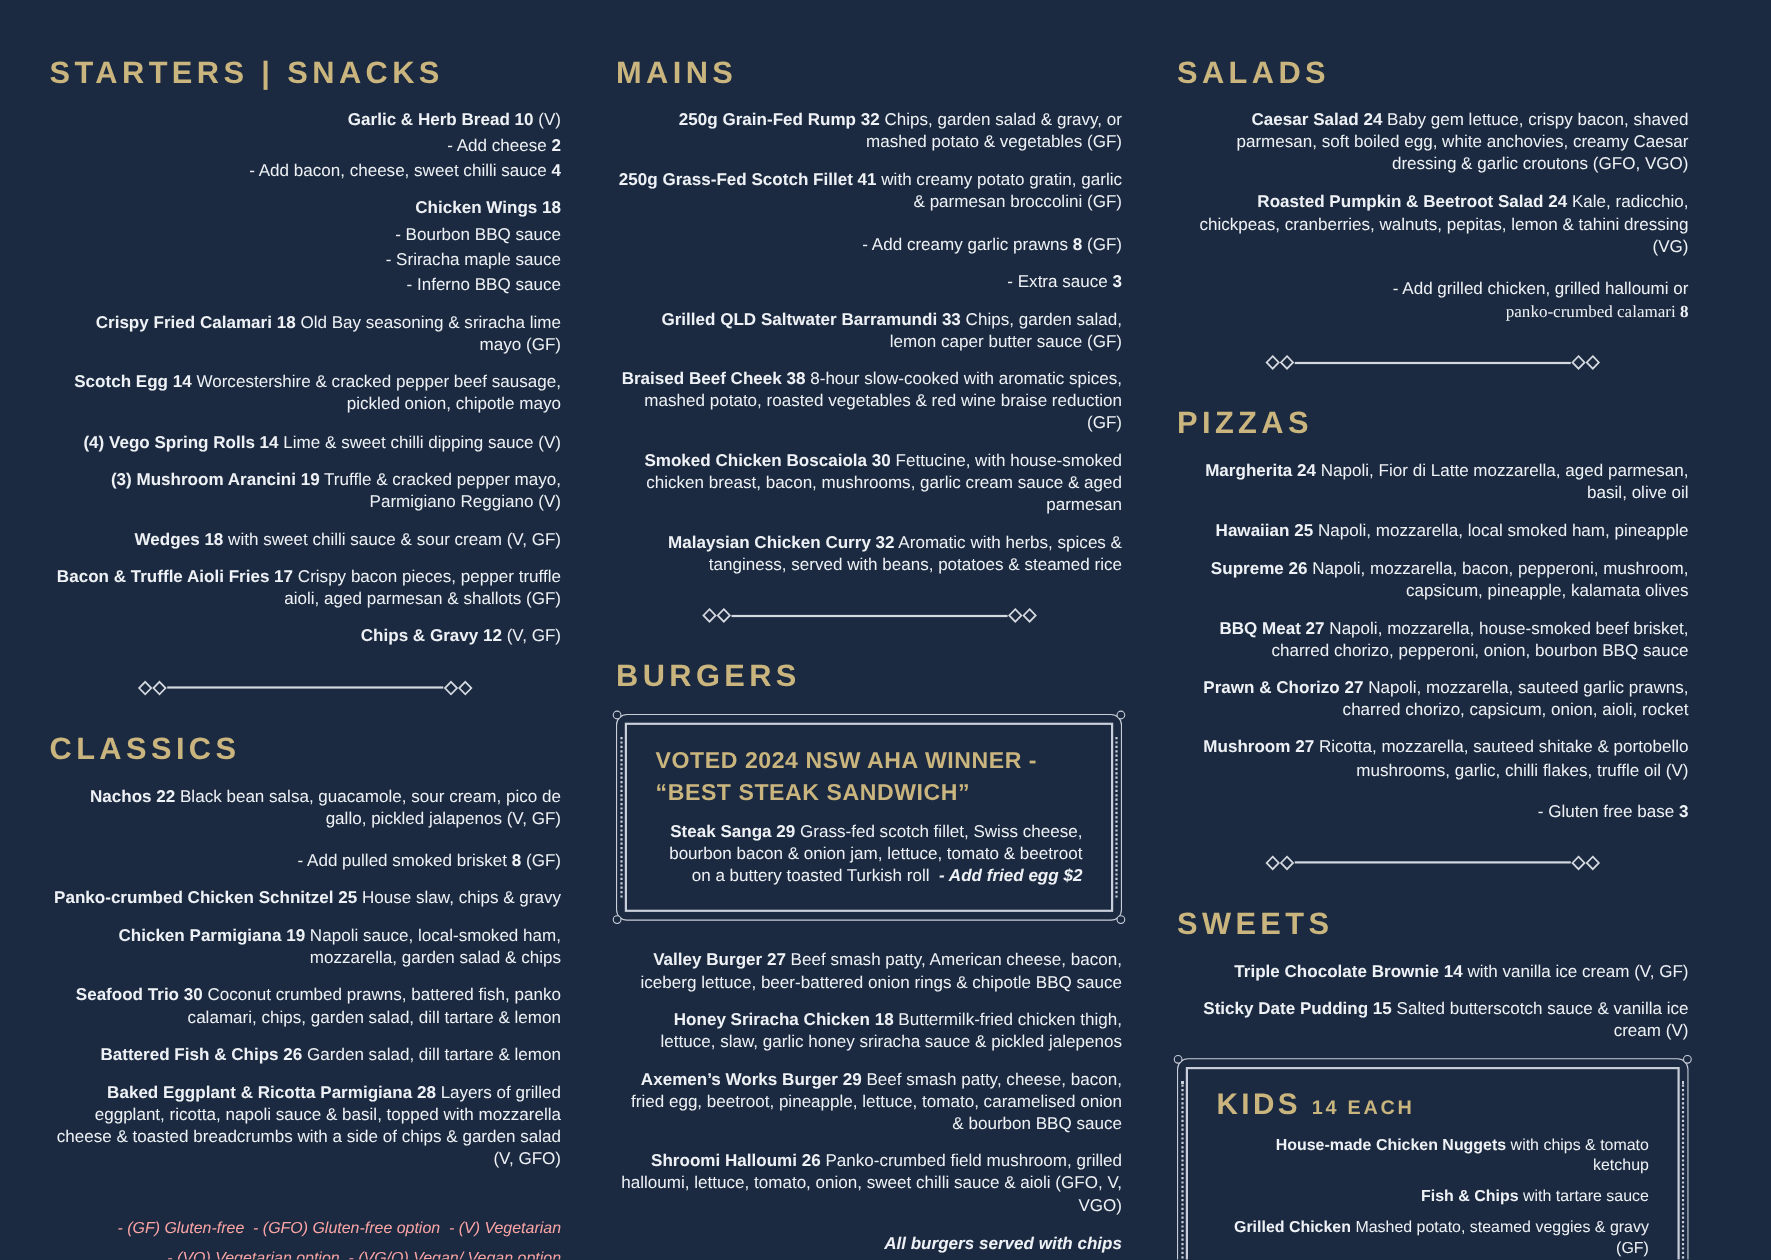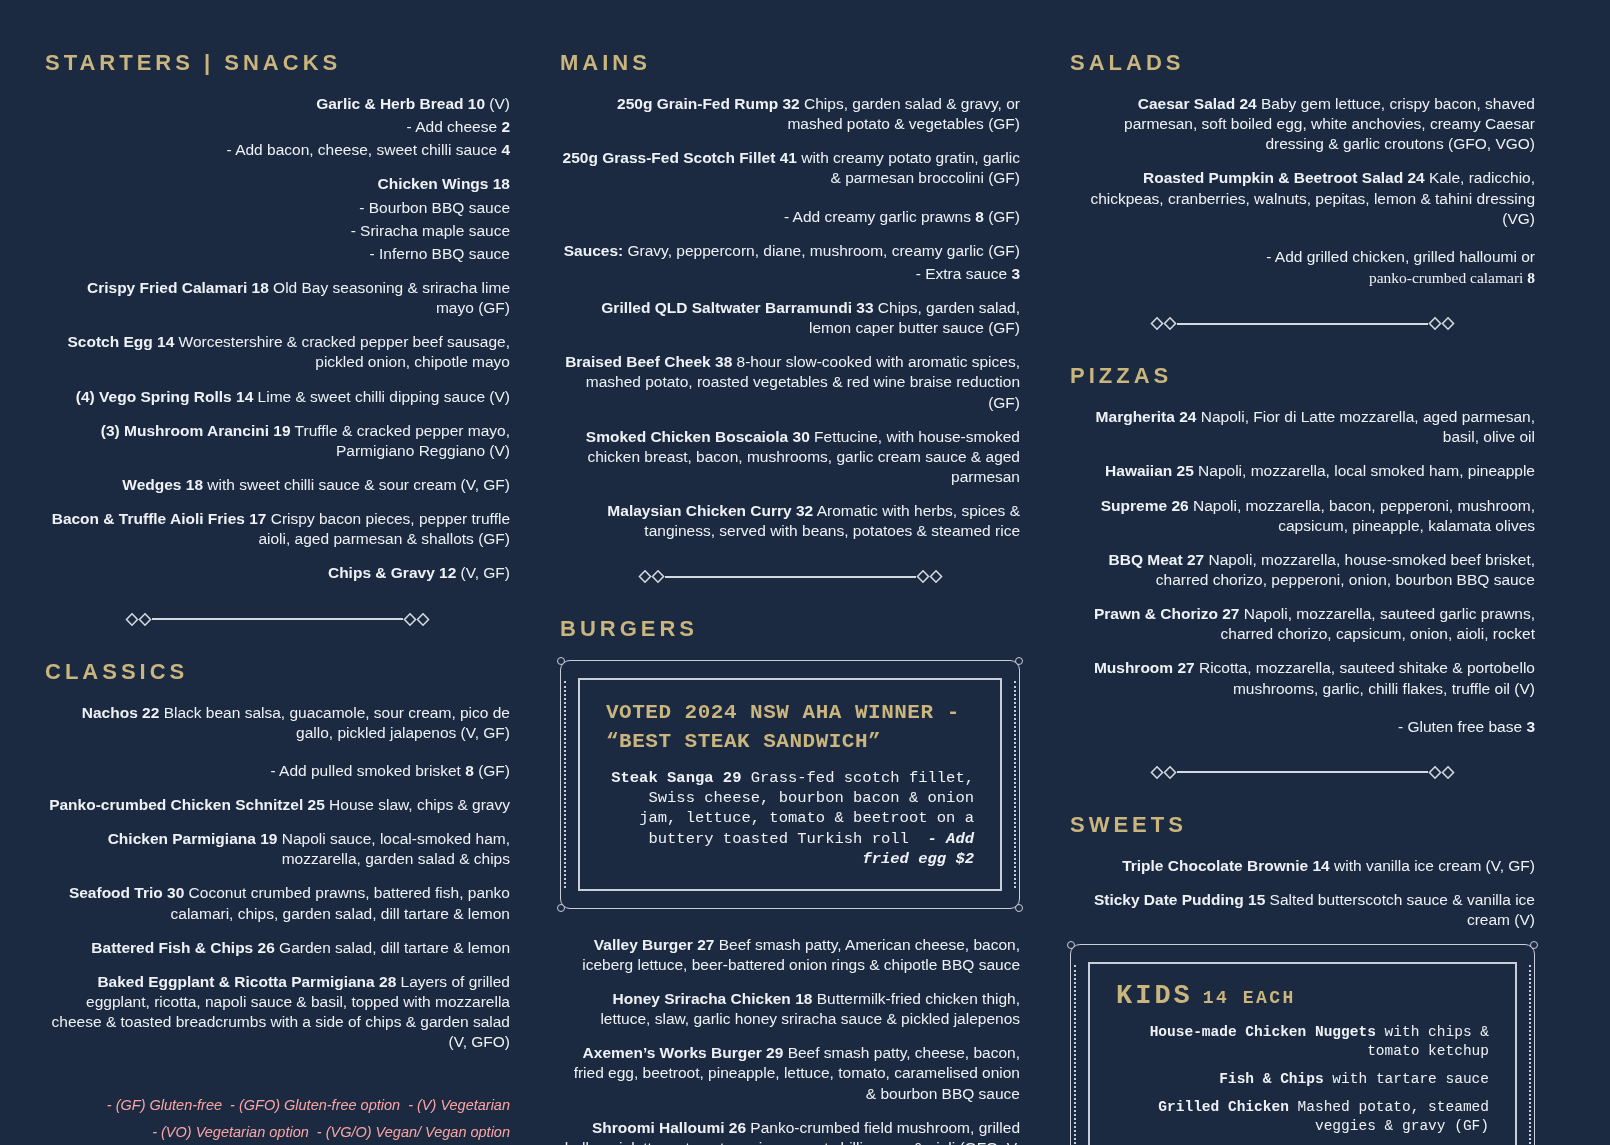--- a/index.html
+++ b/index.html
@@ -12,21 +12,21 @@
   .menu{
     display:grid;
     grid-template-columns:465px 460px 465px;
     column-gap:50px;
     padding:50px 70px 0 45px;
     box-sizing:border-box;
   }
   .col{min-width:0;}
   h2.section-title{
     color:#c9b57d;
-    font-size:22px;font-weight:800;
+    font-size:28px;font-weight:800;
     letter-spacing:4px;
     margin:0 0 18px 0;
     text-transform:uppercase;
   }
   section{margin:0;}
   .item{font-size:15.5px;line-height:1.3;margin:0 0 14px 0;text-align:right;}
   .item .b{font-weight:bold;}
   .item .i{font-style:italic;}
   .subline{margin:3px 0 3px 52px;}
   .item.sub{margin-left:52px;margin-top:18px;}
@@ -37,23 +37,22 @@
   }
   .divider .line{flex:1;height:2px;background:#d4d8df;}
   .footnotes{margin-top:44px;text-align:right;font-style:italic;
     font-size:14.5px;color:#fca5a5;}
   .footnotes .legend-line{margin:0 0 7px 0;line-height:1.35;}
   
   .deco-box{
     position:relative;
     border:1.5px solid #c9cedb;
     border-radius:10px;
-    padding:17px;
+    padding:7px;
     margin:2px 0 26px 0;
-    font-family:Liberation Mono, monospace;
   }
   .deco-box::before,.deco-box::after{
     content:"";position:absolute;top:20px;bottom:20px;width:0;
     border-left:2px dotted #c9cedb;
   }
   .deco-box::before{left:3px;}
   .deco-box::after{right:3px;}
   .corner-dot{
     position:absolute;width:6px;height:6px;border-radius:50%;
     border:1.5px solid #c9cedb;background:#1b2a40;z-index:2;
@@ -158,21 +157,20 @@
         <div class="item">
           <div><span class="b">250g Grain-Fed Rump 32</span><span> Chips, garden salad &amp; gravy, or mashed potato &amp; vegetables (GF)</span></div>
         </div>
         <div class="item">
           <div><span class="b">250g Grass-Fed Scotch Fillet 41</span><span> with creamy potato gratin, garlic &amp; parmesan broccolini (GF)</span></div>
         </div>
         <div class="item sub">
           <div><span>- Add creamy garlic prawns </span><span class="b">8</span><span> (GF)</span></div>
         </div>
         <div class="item">
-          <div><span class="b">Sauces:</span><span> Gravy, peppercorn, diane, mushroom, creamy garlic (GF)</span></div>
           <div class="subline"><span>- Extra sauce </span><span class="b">3</span></div>
         </div>
         <div class="item">
           <div><span class="b">Grilled QLD Saltwater Barramundi 33</span><span> Chips, garden salad, lemon caper butter sauce (GF)</span></div>
         </div>
         <div class="item">
           <div><span class="b">Braised Beef Cheek 38</span><span> 8-hour slow-cooked with aromatic spices, mashed potato, roasted vegetables &amp; red wine braise reduction (GF)</span></div>
         </div>
         <div class="item">
           <div><span class="b">Smoked Chicken Boscaiola 30</span><span> Fettucine, with house-smoked chicken breast, bacon, mushrooms, garlic cream sauce &amp; aged parmesan</span></div>

